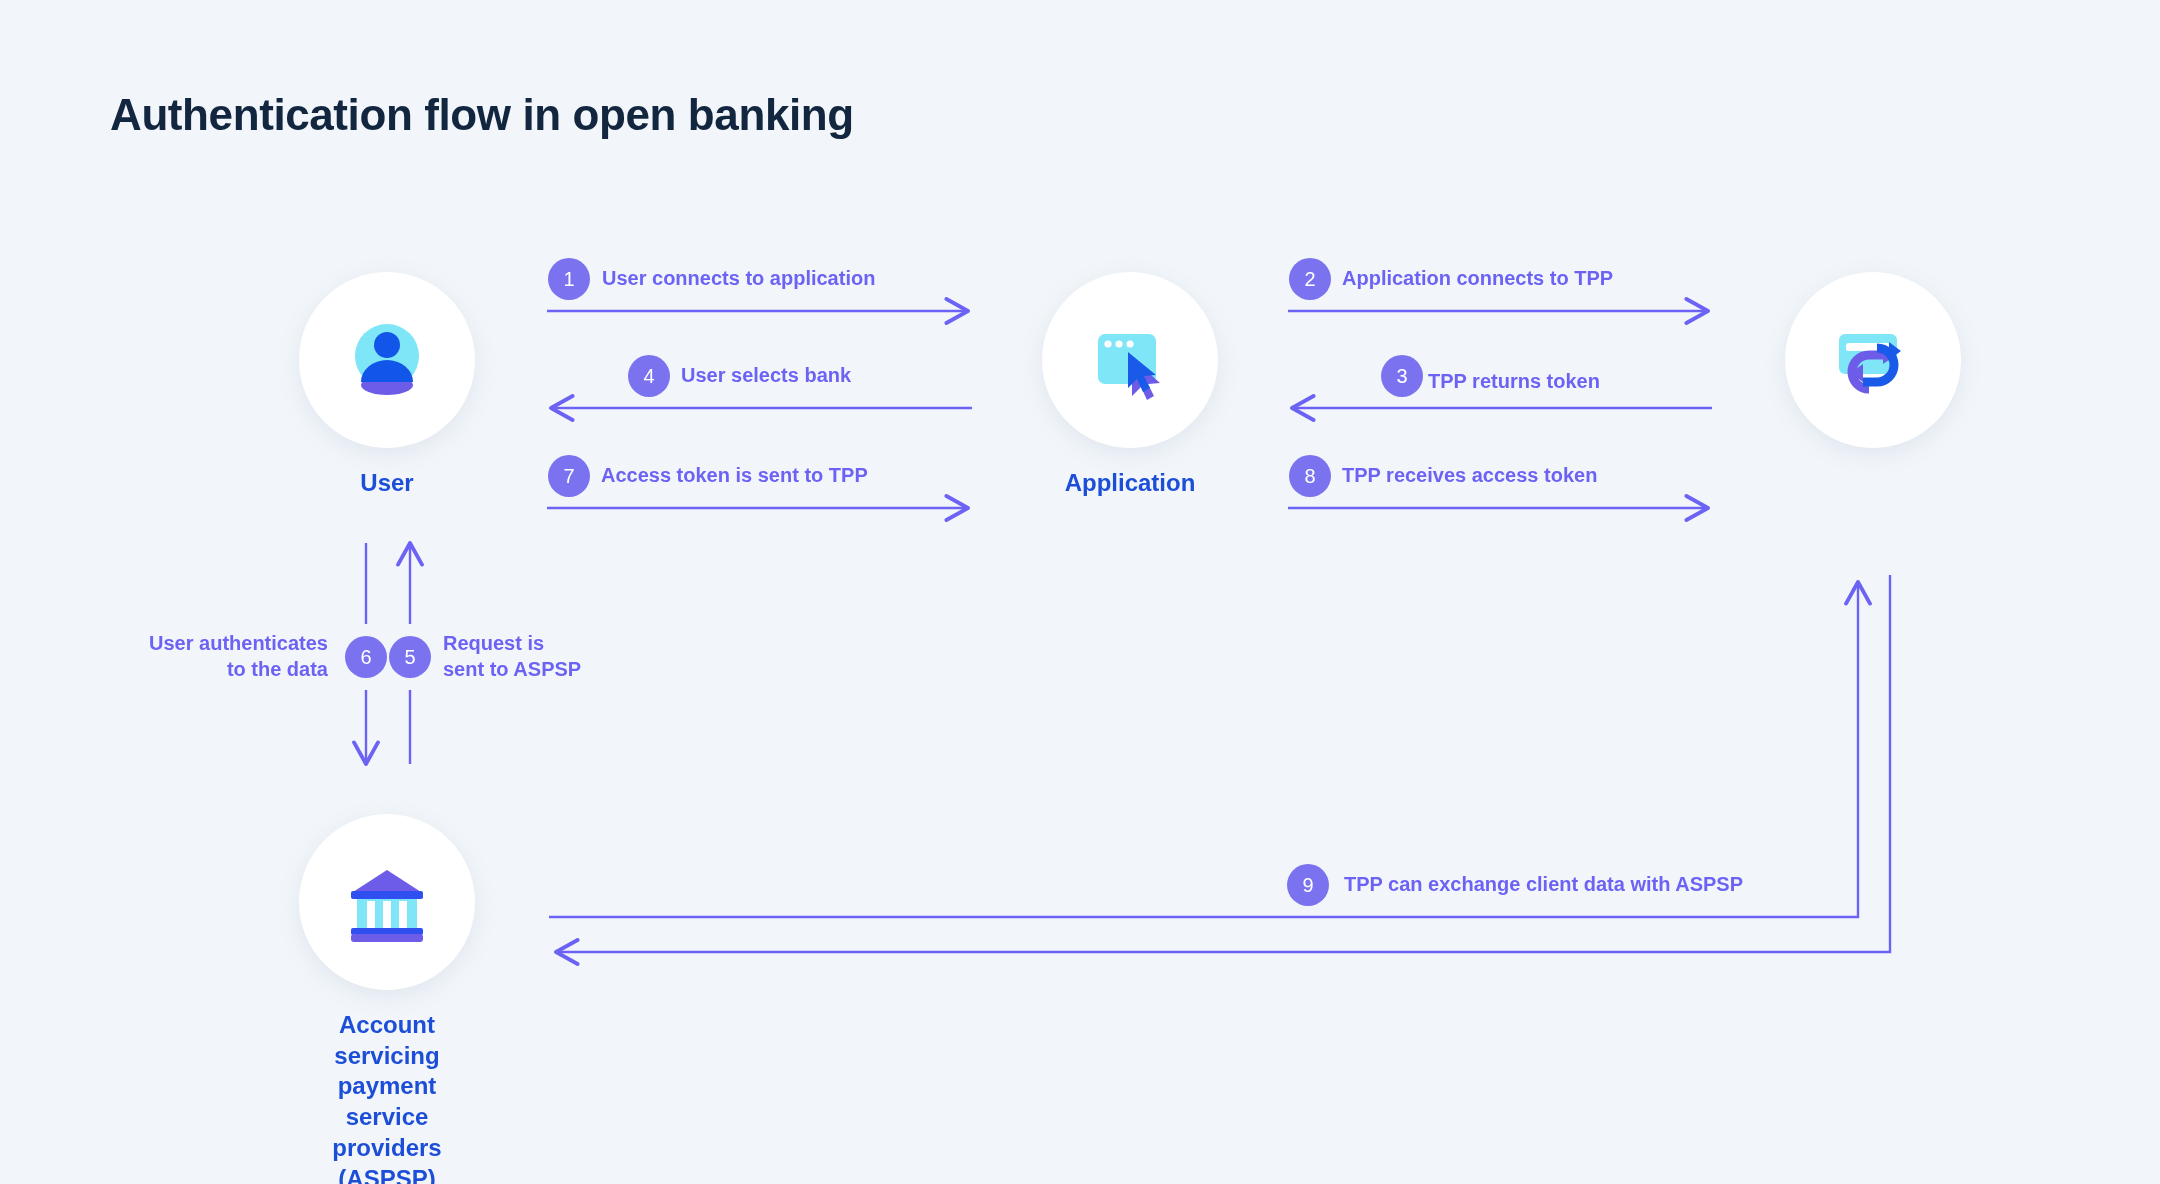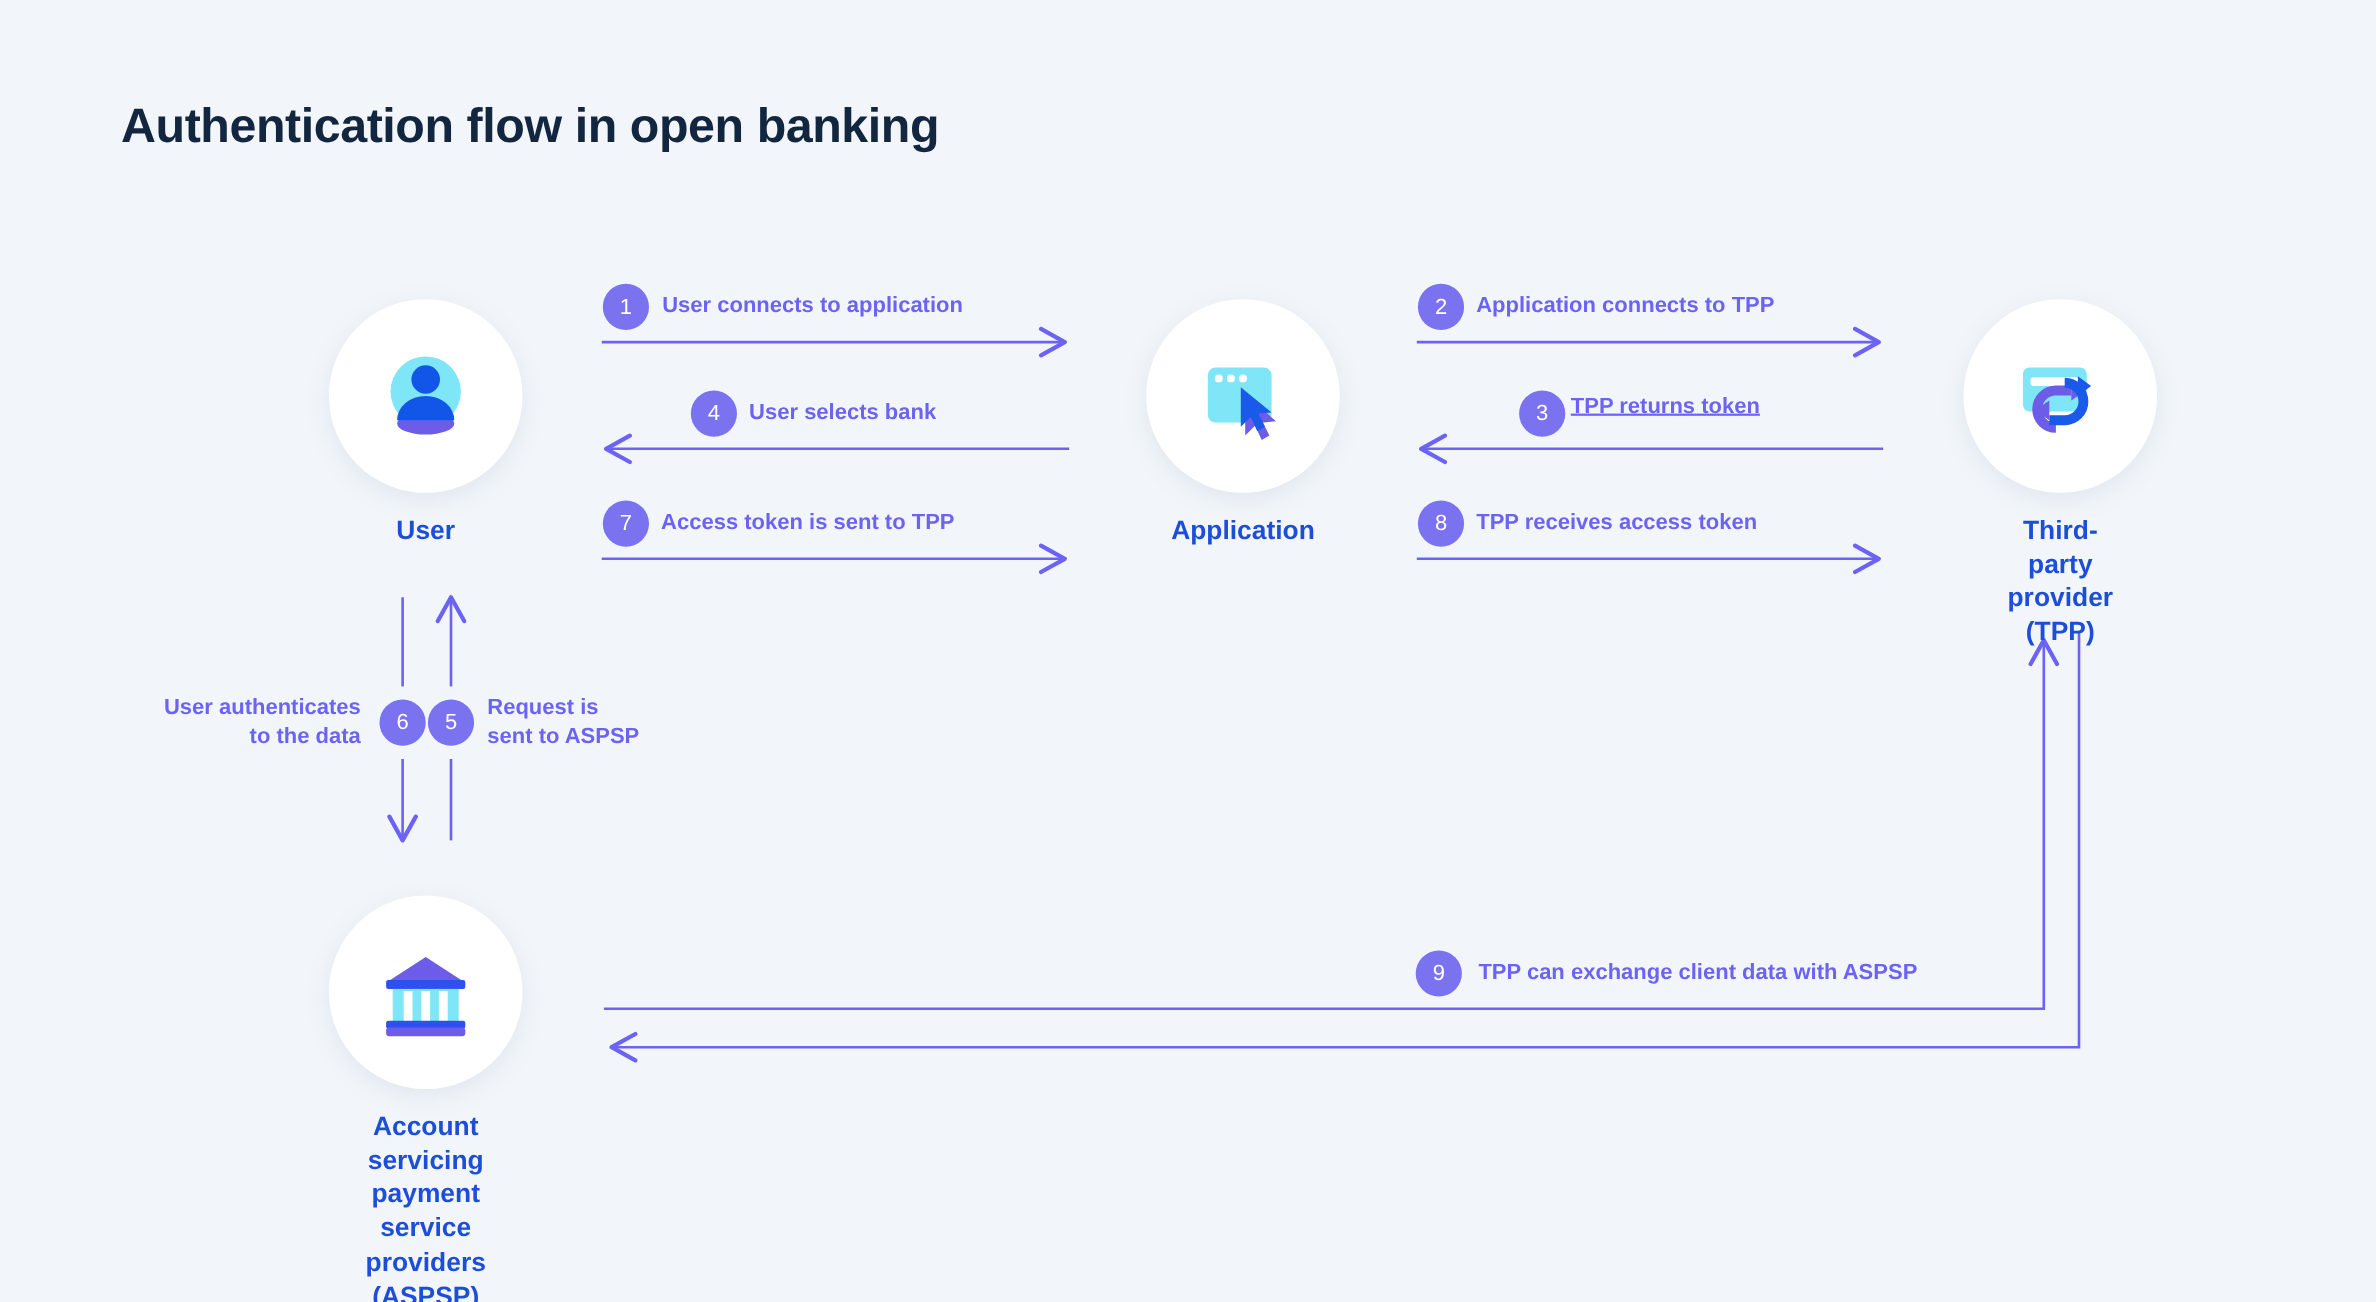--- a/index.html
+++ b/index.html
@@ -161,22 +161,20 @@
   <div class="node-circle"></div>
   <svg class="node-icon" viewBox="0 0 96 96">
     <rect x="14" y="22" width="58" height="40" rx="6" fill="#7fe6f7"></rect>
     <rect x="21" y="31" width="44" height="8" rx="2.5" fill="#ffffff"></rect>
     <path d="M 44 77 a 17 17 0 0 1 0 -34 l 14 0" fill="none" stroke="#6c5ce7" stroke-width="9" stroke-linecap="butt"></path>
     <path d="M 58 34 l 13 9 l -13 9 z" fill="#6c5ce7"></path>
     <path d="M 52 36 a 17 17 0 0 1 0 34 l -14 0" fill="none" stroke="#1a5ae8" stroke-width="9"></path>
     <path d="M 38 79 l -13 -9 l 13 -9 z" fill="#6c5ce7" transform="translate(0,-9)"></path>
     <path d="M 64 30 l 12 9 l -12 9 z" fill="#1a5ae8"></path>
   </svg>
-  <div class="node-label">Third-party
-provider (TPP)</div>
 </div>
 
 <div class="node" style="left:299px; top:814px;">
   <div class="node-circle"></div>
   <svg class="node-icon" viewBox="0 0 96 96">
     <path d="M 48 16 L 82 38 L 14 38 Z" fill="#6c5ce7"></path>
     <rect x="12" y="37" width="72" height="8" rx="2" fill="#2f4ff0"></rect>
     <rect x="18" y="45" width="60" height="32" fill="#7fe6f7"></rect>
     <rect x="28" y="47" width="8" height="28" fill="#ffffff"></rect>
     <rect x="44" y="47" width="8" height="28" fill="#ffffff"></rect>
@@ -194,21 +192,21 @@
 <div class="badge" style="left:628px; top:355px;">4</div>
 <div class="step-label" style="left:681px; top:362px;">User selects bank</div>
 
 <div class="badge" style="left:548px; top:455px;">7</div>
 <div class="step-label" style="left:601px; top:462px;">Access token is sent to TPP</div>
 
 <div class="badge" style="left:1289px; top:258px;">2</div>
 <div class="step-label" style="left:1342px; top:265px;">Application connects to TPP</div>
 
 <div class="badge" style="left:1381px; top:355px;">3</div>
-<div class="step-label" style="left:1428px; top:356px;text-decoration:underline;">TPP returns token</div>
+<div class="step-label" style="left:1428px; top:368px;">TPP returns token</div>
 
 <div class="badge" style="left:1289px; top:455px;">8</div>
 <div class="step-label" style="left:1342px; top:462px;">TPP receives access token</div>
 
 <div class="badge" style="left:345px; top:636px;">6</div>
 <div class="step-label ralign" style="left:18px; top:630px; width:310px;">User authenticates
 to the data</div>
 
 <div class="badge" style="left:389px; top:636px;">5</div>
 <div class="step-label" style="left:443px; top:630px;">Request is

